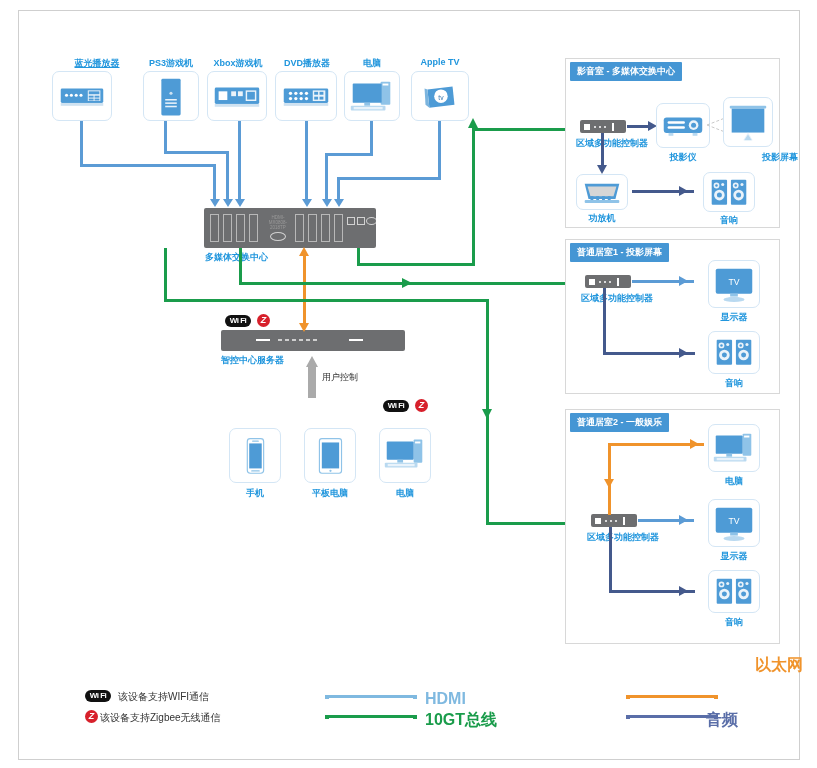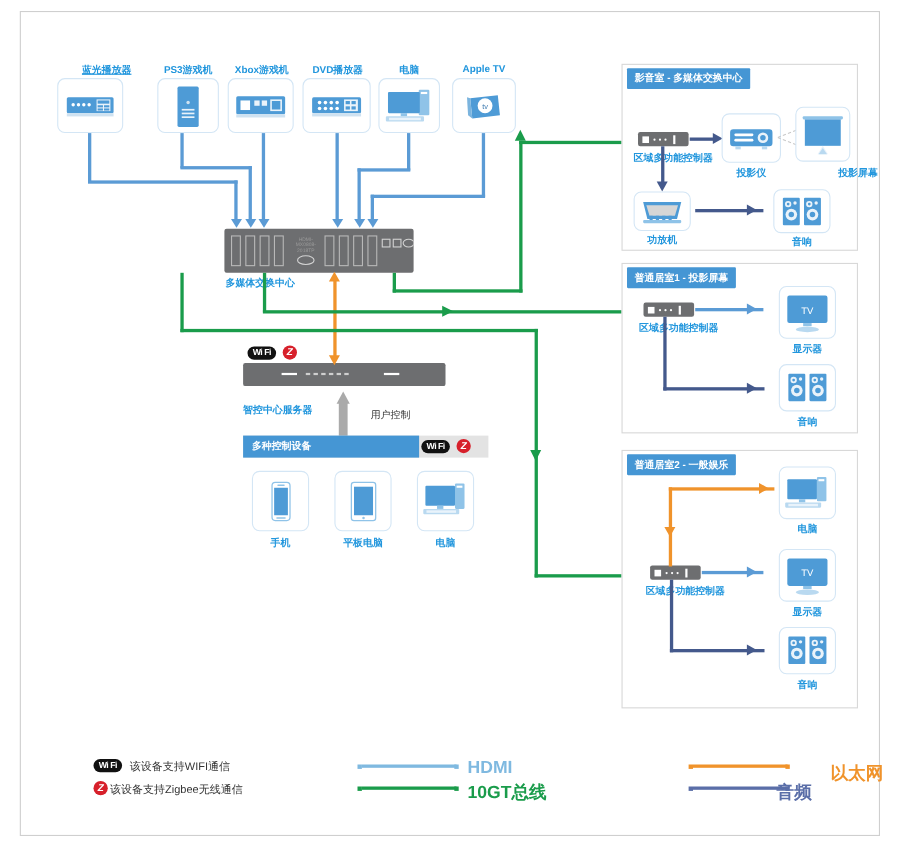--- a/index.html
+++ b/index.html
@@ -237,36 +237,32 @@
   <div class="server" style="left:202px;top:319px;width:184px;height:21px;">
     <div class="w" style="left:35px;top:9px;width:14px;"></div>
     <div class="d" style="left:57px;top:9px;"></div>
     <div class="d" style="left:64px;top:9px;"></div>
     <div class="d" style="left:71px;top:9px;"></div>
     <div class="d" style="left:78px;top:9px;"></div>
     <div class="d" style="left:85px;top:9px;"></div>
     <div class="d" style="left:92px;top:9px;"></div>
     <div class="w" style="left:128px;top:9px;width:14px;"></div>
   </div>
-  <div class="lbl" style="left:202px;top:343px;margin-top:12px;">智控中心服务器</div>
+  <div class="lbl" style="left:202px;top:343px;">智控中心服务器</div>
 
   <div>
     <div class="ln eth" style="left:284px;top:244px;width:3px;height:70px;"></div>
     <div class="ah" style="left:280px;top:236px;border-left:5.5px solid transparent;border-right:5.5px solid transparent;border-bottom:9px solid #f0932b;"></div>
     <div class="ah" style="left:280px;top:312px;border-left:5.5px solid transparent;border-right:5.5px solid transparent;border-top:9px solid #f0932b;"></div>
   </div>
 
   <div class="ln grey" style="left:289px;top:355px;width:8px;height:32px;"></div>
   <div class="ah" style="left:287px;top:345px;border-left:6px solid transparent;border-right:6px solid transparent;border-bottom:11px solid #aaaaaa;"></div>
-  <div class="plain" style="left:318px;top:360px;">用户控制</div>
-
-  <div class="ctrlbar" style="left:202px;top:385px;width:223px;height:20px;">
-    <div class="blue" style="width:160px;"></div>
-    <div class="t">多种控制设备</div>
-  </div>
+  <div class="plain" style="left:303px;top:360px;">用户控制</div>
+
   <div class="wifi" style="left:364px;top:389px;">Wi Fi</div>
   <div class="zig" style="left:396px;top:388px;">Z</div>
 
   <div class="devbox" style="left:210px;top:417px;width:52px;height:55px;">
     <svg class="ic" viewBox="0 0 52 55">
       <rect x="18" y="10" width="17" height="36" rx="3" fill="#fff" stroke="#8fc3e8" stroke-width="1.2"></rect>
       <rect x="20" y="15" width="13" height="26" fill="#4e9bd6"></rect>
       <rect x="23" y="12" width="7" height="1.3" rx="0.6" fill="#8fc3e8"></rect>
       <rect x="22" y="43" width="9" height="1.3" rx="0.6" fill="#8fc3e8"></rect>
     </svg>
@@ -517,21 +513,21 @@
     <div class="leg-col" style="left:406px;top:679px;color:#7fb9e0;">HDMI</div>
 
     <div class="leg-cap" style="left:306px;top:704px;background:#1a9c4b;"></div>
     <div class="leg-line" style="left:310px;top:704px;width:86px;background:#1a9c4b;"></div>
     <div class="leg-cap" style="left:394px;top:704px;background:#1a9c4b;"></div>
     <div class="leg-col" style="left:406px;top:699px;color:#1a9c4b;">10GT总线</div>
 
     <div class="leg-cap" style="left:607px;top:684px;background:#f0932b;"></div>
     <div class="leg-line" style="left:611px;top:684px;width:86px;background:#f0932b;"></div>
     <div class="leg-cap" style="left:695px;top:684px;background:#f0932b;"></div>
-    <div class="leg-col" style="left:707px;top:682px;color:#f0932b;padding-left:29px;">以太网</div>
+    <div class="leg-col" style="left:707px;top:644px;color:#f0932b;padding-left:29px;">以太网</div>
 
     <div class="leg-cap" style="left:607px;top:704px;background:#5a6ea8;"></div>
     <div class="leg-line" style="left:611px;top:704px;width:86px;background:#5a6ea8;"></div>
     <div class="leg-cap" style="left:695px;top:704px;background:#5a6ea8;"></div>
     <div class="leg-col" style="left:687px;top:699px;color:#5a6ea8;">音频</div>
   </div>
 
 </div>
 
 </body></html>

